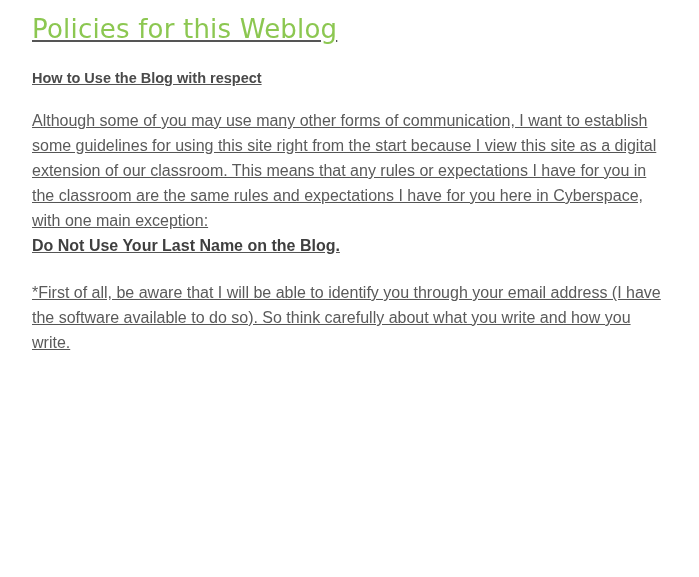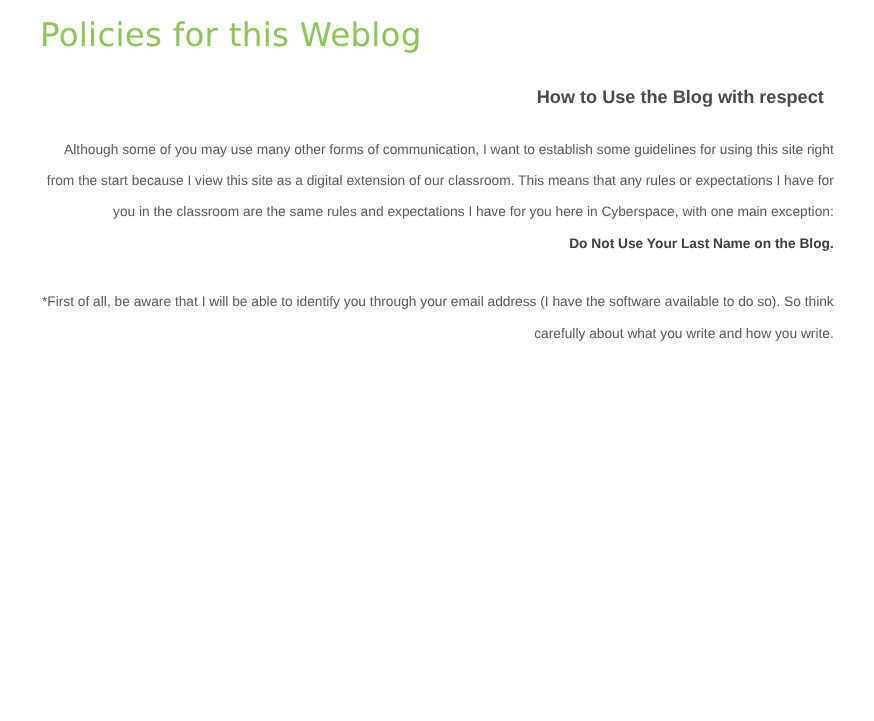--- a/index.html
+++ b/index.html
@@ -13,47 +13,48 @@
     font-family: "Liberation Sans", sans-serif;
     color: #555555;
     overflow: hidden;
   }
   .page {
     position: relative;
     width: 699px;
     height: 577px;
     box-sizing: border-box;
     padding: 0 32px;
+    text-decoration: underline;
   }
   .page-title {
     font-family: "DejaVu Sans", sans-serif;
     font-size: 26px;
     font-weight: normal;
     color: #8cc751;
     margin: 0;
     padding-top: 14px;
     letter-spacing: 0.2px;
   }
   .subtitle {
-    text-align: right;
+    text-align: left;
     font-size: 14.5px;
     font-weight: bold;
     color: #4a4a4a;
     margin: 26px 0 0 0;
     padding-right: 8px;
   }
   .body-copy {
     margin-top: 22px;
   }
   p.para {
-    font-size: 11px;
+    font-size: 16px;
     line-height: 25px;
     color: #5a5a5a;
     margin: 0 0 22px 0;
-    text-align: right;
+    text-align: left;
   }
   p.para:last-child {
     margin-bottom: 0;
   }
   .bold-line {
     display: block;
     font-weight: bold;
     color: #3f3f3f;
   }
 </style>

